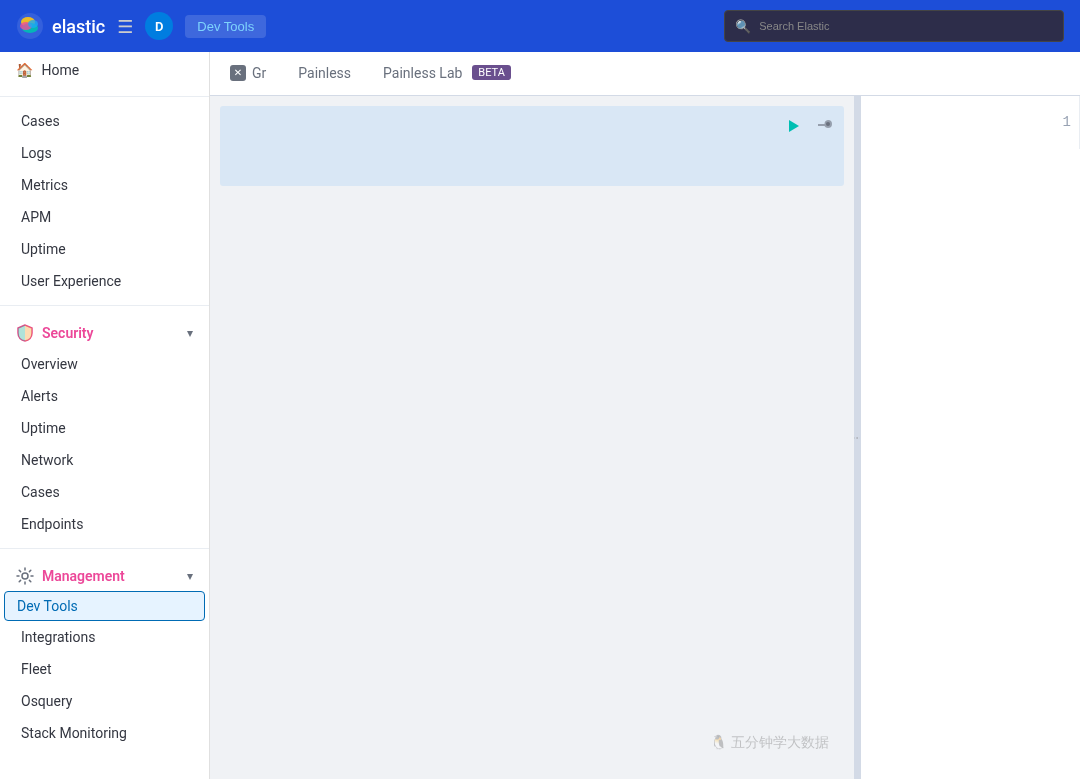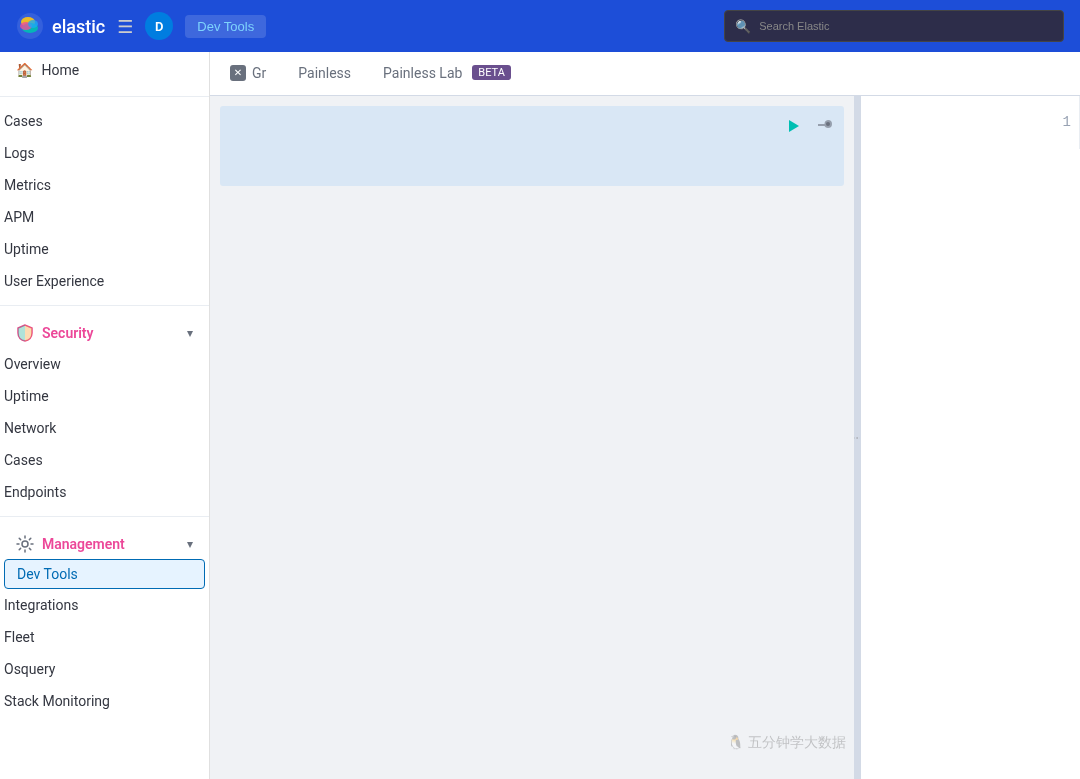--- a/index.html
+++ b/index.html
@@ -95,21 +95,21 @@
       border-right: 1px solid #e0e0e0;
       display: flex;
       flex-direction: column;
       overflow-y: auto;
       flex-shrink: 0;
     }
     #sidebar::-webkit-scrollbar { width: 4px; }
     #sidebar::-webkit-scrollbar-thumb { background: #ccc; border-radius: 2px; }
 
     .sidebar-item {
-      padding: 8px 4px;
+      padding: 8px 21px;
       font-size: 14px;
       color: #343741;
       cursor: pointer;
       display: flex;
       align-items: center;
       gap: 8px;
     }
     .sidebar-item.active {
       background: #e6f3ff;
       color: #006bb4;
@@ -346,20 +346,23 @@
           <path d="M9 1L16 4v5c0 4.5-3 7.5-7 8" fill="#f7a53f" opacity="0.4"></path>
         </svg>
         <span>Security</span>
       </div>
       <span class="chevron">▾</span>
     </div>
     <div class="sidebar-item">
       <span>Overview</span>
     </div>
     <div class="sidebar-item">
+      <span>Alerts</span>
+    </div>
+    <div class="sidebar-item">
       <span>Uptime</span>
     </div>
     <div class="sidebar-item">
       <span>Network</span>
     </div>
     <div class="sidebar-item">
       <span>Cases</span>
     </div>
     <div class="sidebar-item">
       <span>Endpoints</span>
@@ -431,21 +434,21 @@
 
               <svg width="16" height="16" viewBox="0 0 16 16">
                 <path d="M12 2a4 4 0 0 1 0 8 4 4 0 0 1-3.5-2H2v-2h6.5A4 4 0 0 1 12 2z" fill="#69707d" opacity="0.6"></path>
                 <circle cx="12" cy="6" r="2" fill="#69707d"></circle>
               </svg>
             </span>
           </div>
         </div>
         <textarea id="editor-input" rows="20" style=""></textarea>
 
-        <div style="position: absolute; bottom: 20px; right: 7px; opacity: 0.3; pointer-events: none;">
+        <div style="position: absolute; bottom: 20px; right: 24px; opacity: 0.3; pointer-events: none;">
           <span style="font-size: 13px; color: #333;">
             
             <svg width="120" height="30" viewBox="0 0 120 30">
               <text x="0" y="22" font-size="14" fill="#555">🐧 五分钟学大数据</text>
             </svg>
           </span>
         </div>
       </div>
 
       <div id="divider-handle">

